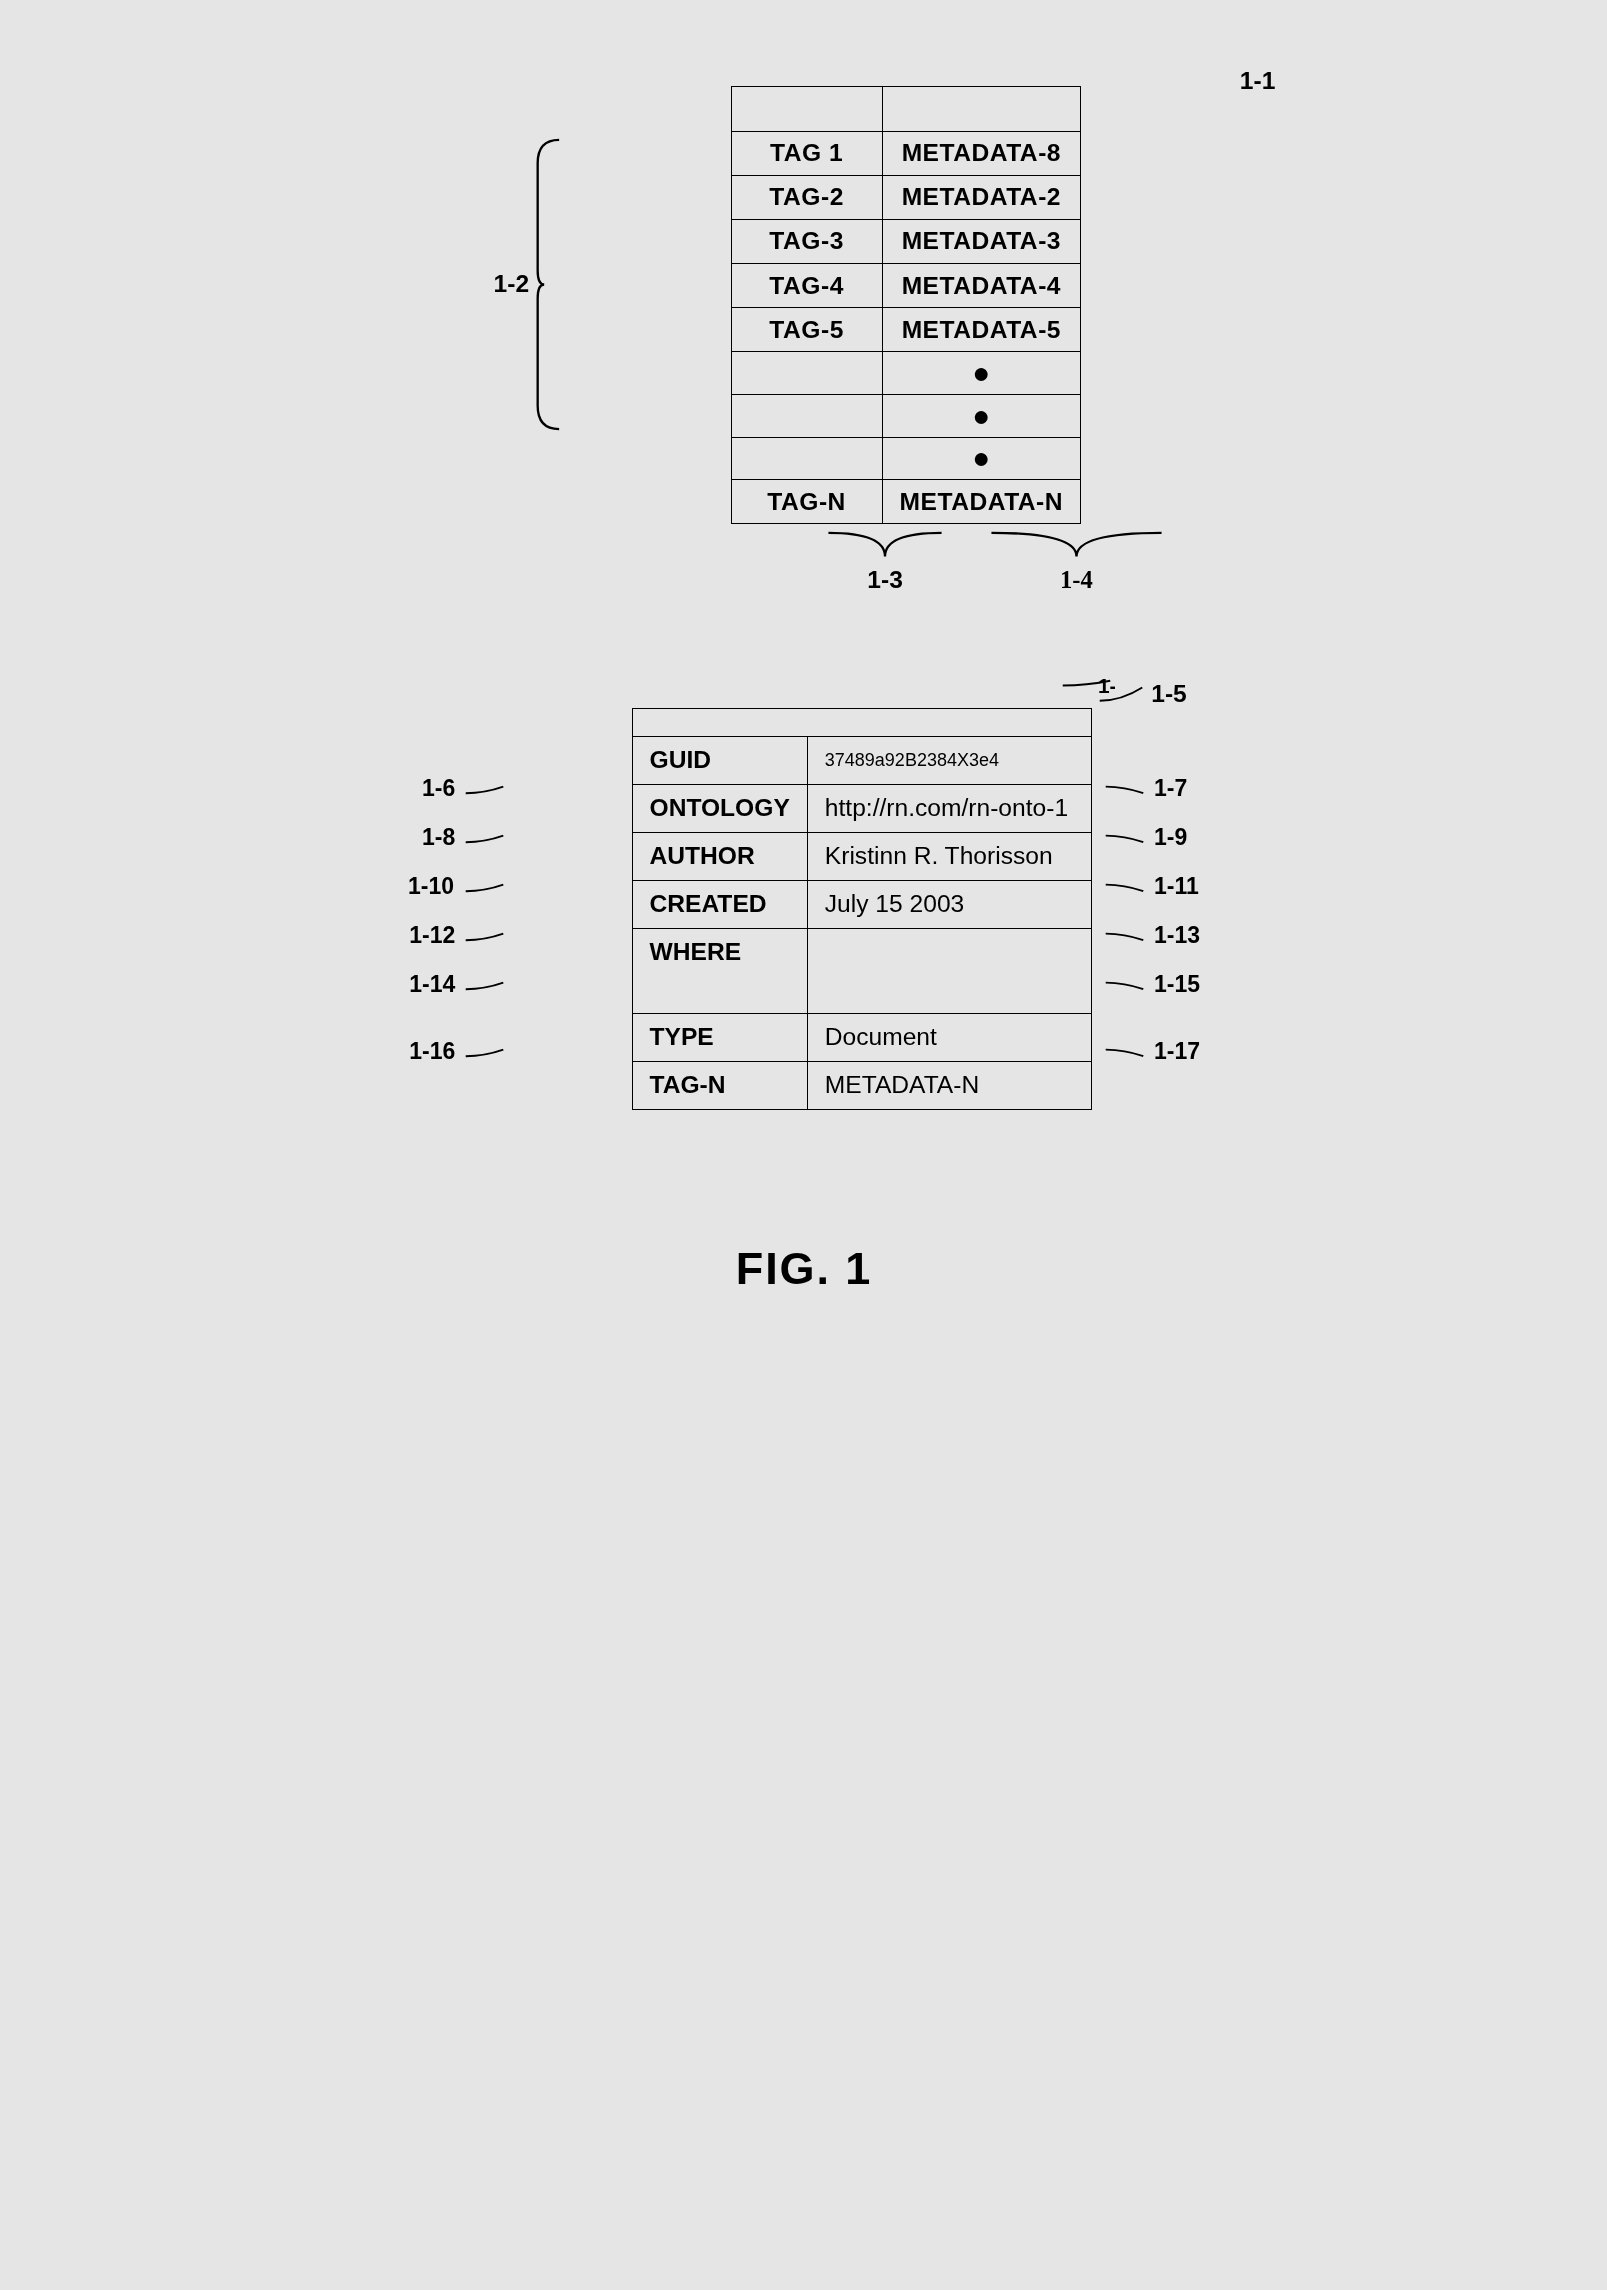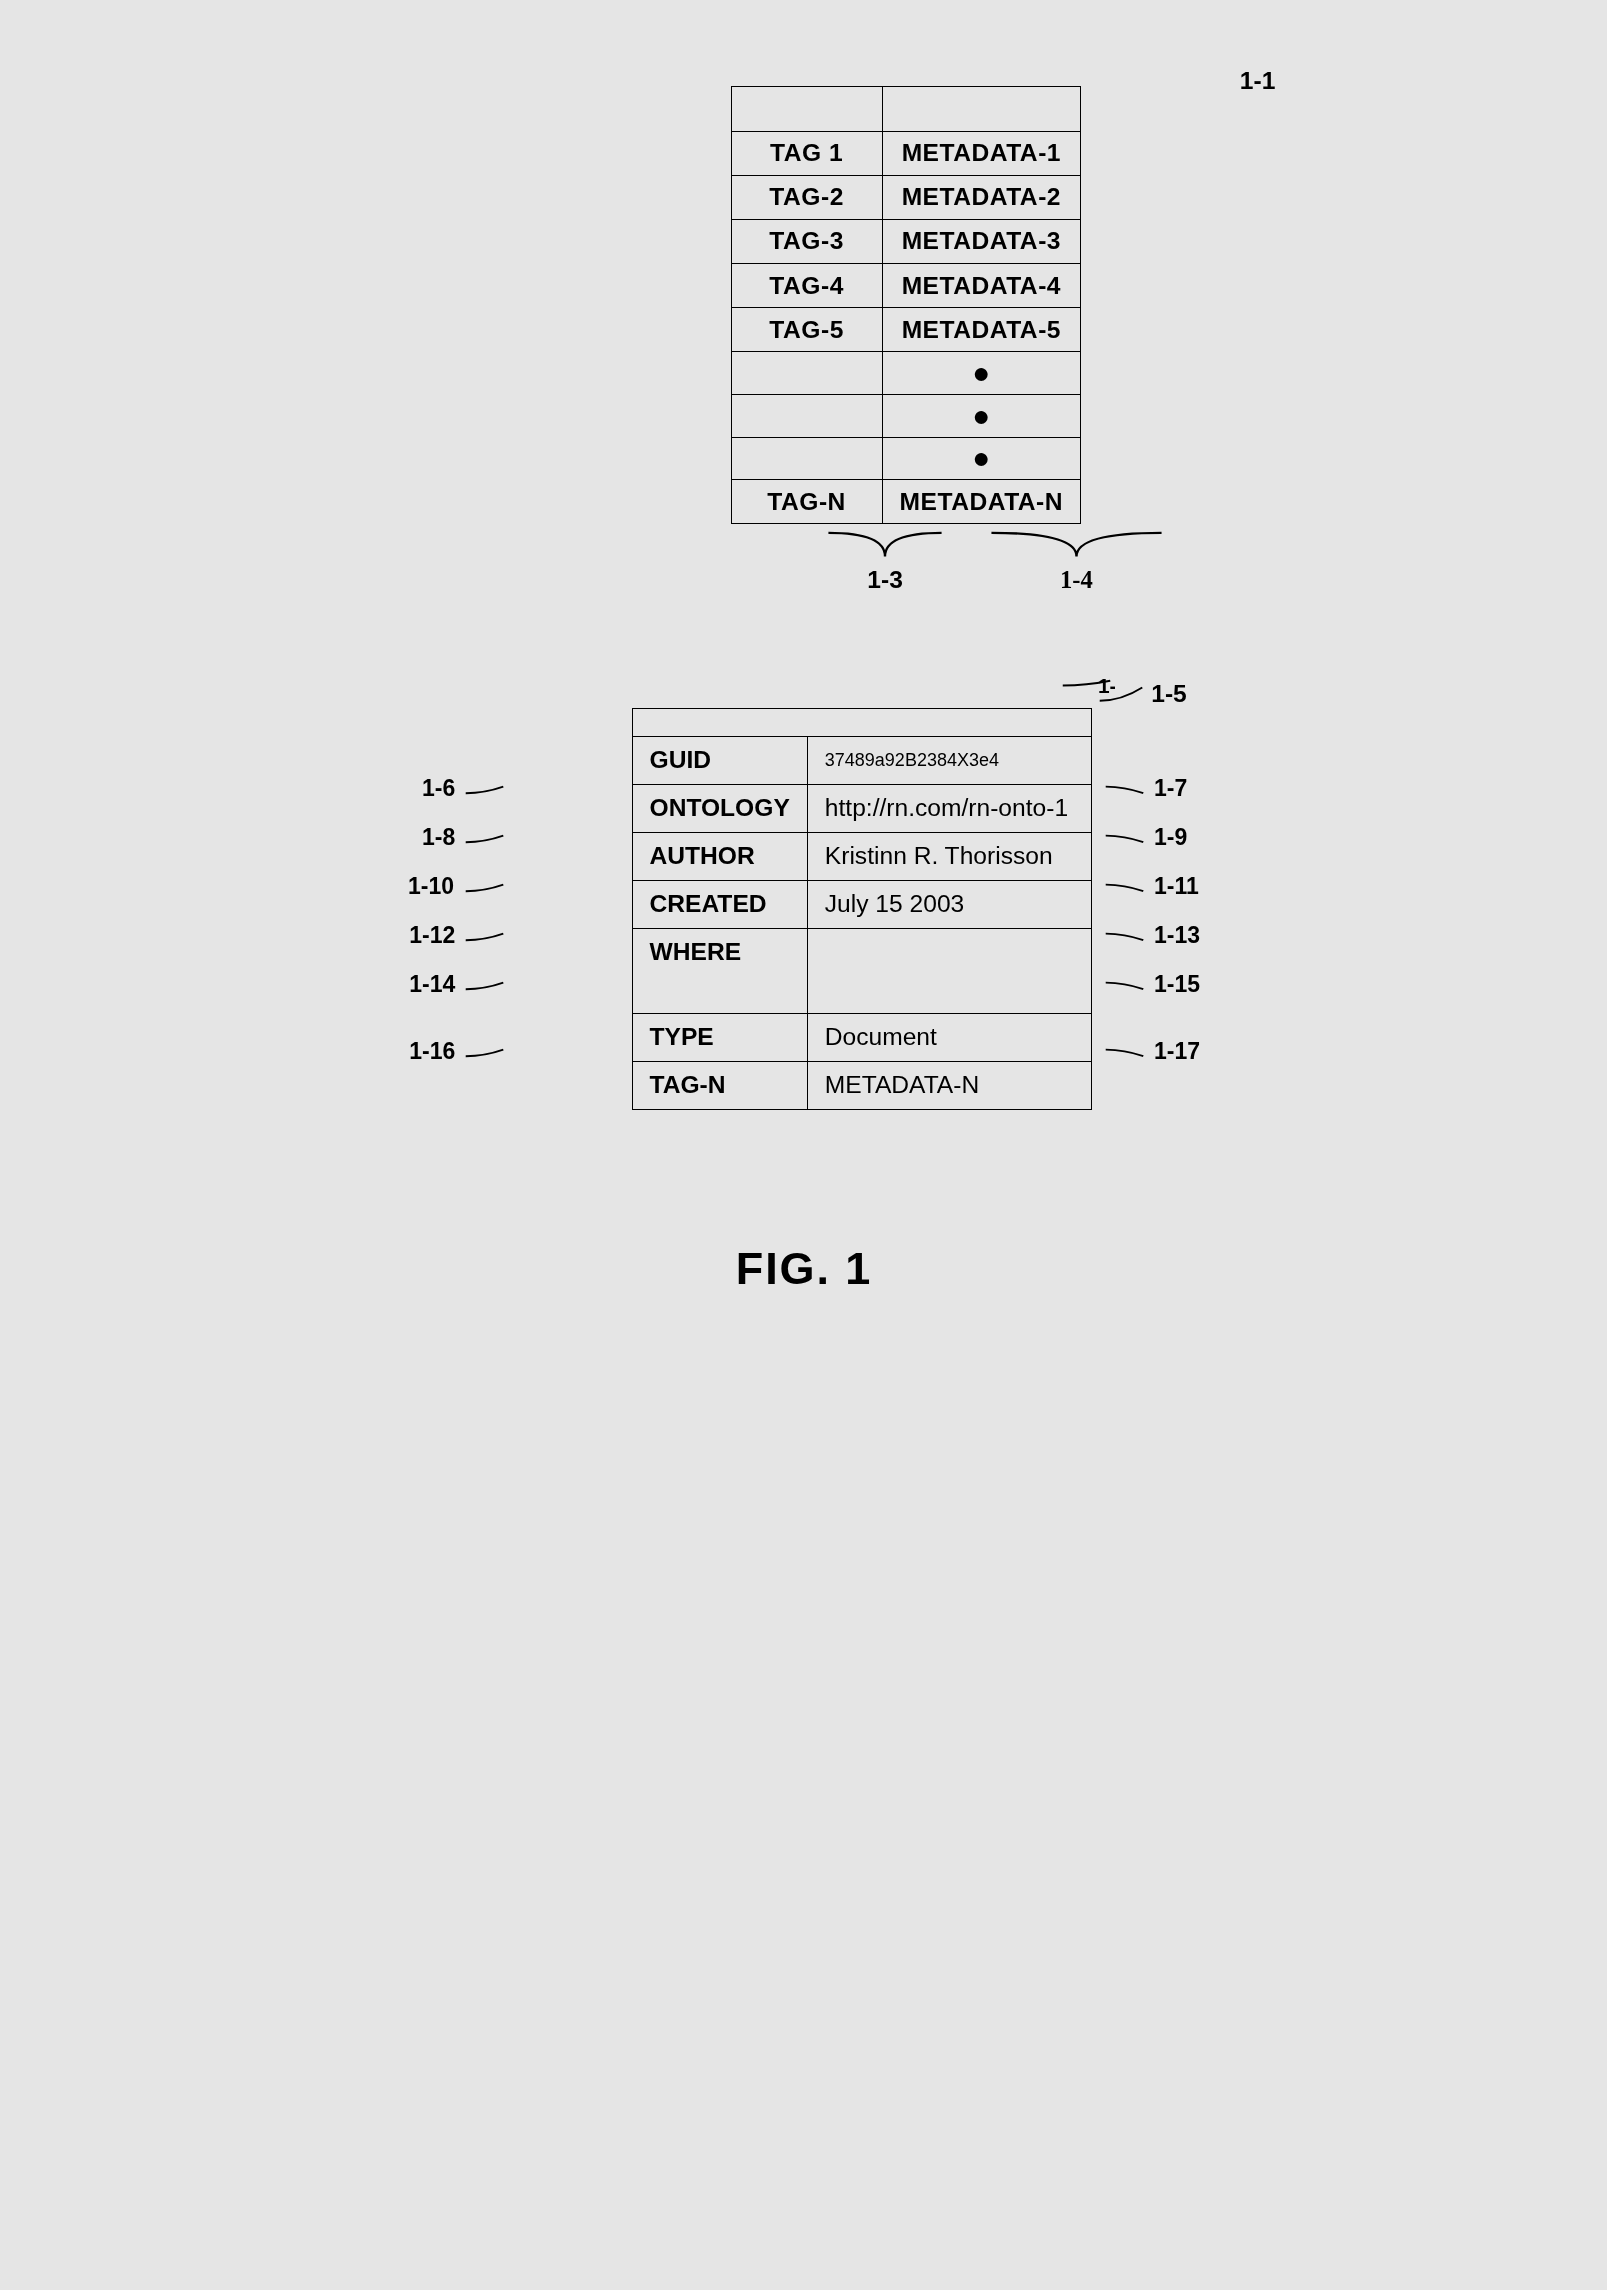--- a/index.html
+++ b/index.html
@@ -154,32 +154,38 @@
 </head>
 <body>
 
 <div class="page-container">
 
   <div class="top-diagram-container">
     <div class="top-table-area">
 
       <div class="corner-annotation">1-1</div>
 
+      <div class="left-brace-annotation">
+        <span>1-2</span>
+        <svg width="28" height="303" viewBox="0 0 30 320">
+          <path d="M28,5 Q5,5 5,30 L5,145 Q5,160 12,160 Q5,160 5,175 L5,290 Q5,315 28,315" fill="none" stroke="#000" stroke-width="2.5"></path>
+        </svg>
+      </div>
 
       <table class="diagram1-table">
 
         <tbody>
             <tr class="empty-row">
           <td></td>
           <td></td>
         </tr>
 
         <tr>
           <td class="tag-cell">TAG 1</td>
-          <td class="meta-cell">METADATA-1</td>
+          <td class="meta-cell">METADATA-8</td>
         </tr>
         <tr>
           <td>TAG-2</td>
           <td>METADATA-2</td>
         </tr>
         <tr>
           <td>TAG-3</td>
           <td>METADATA-3</td>
         </tr>
         <tr>

